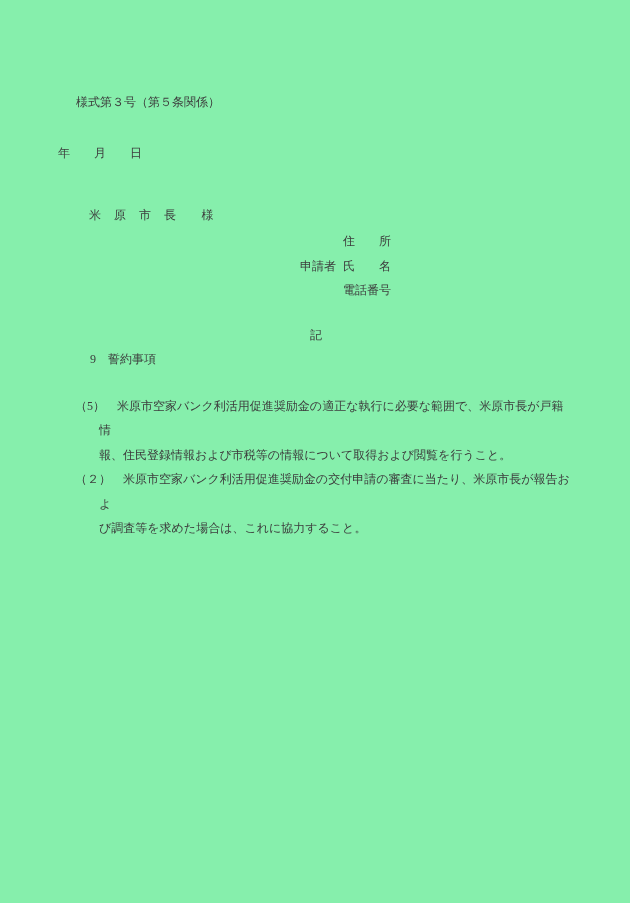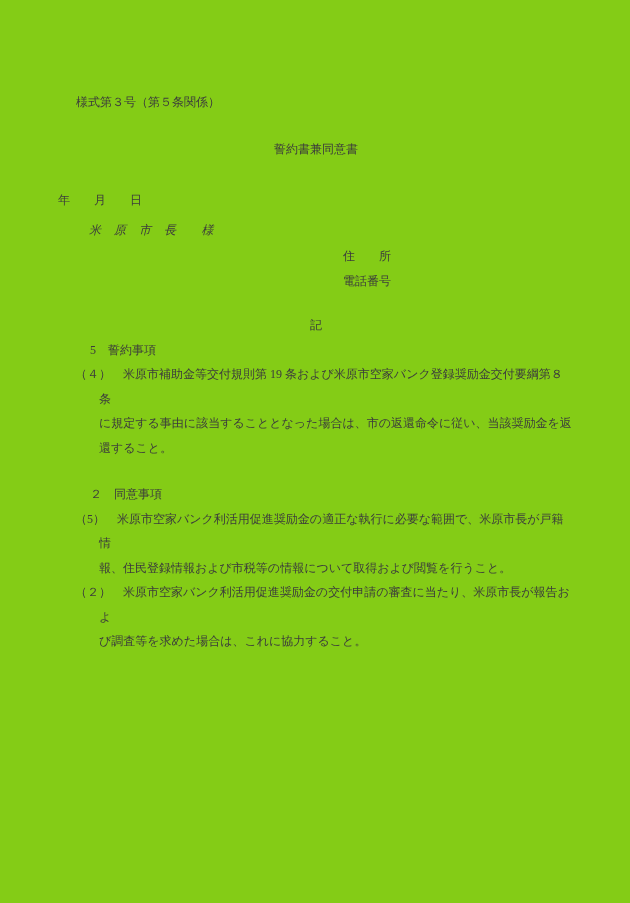--- a/index.html
+++ b/index.html
@@ -13,74 +13,73 @@
     overflow: hidden;
     font-family: "Liberation Serif", "DejaVu Serif", serif;
     font-size: 12px;
     color: #3c3c3c;
   }
   .page {
     box-sizing: border-box;
     width: 630px;
     height: 903px;
     padding: 90px 56px 0 58px;
-    background: #84cc16;
+    background: #86efac;
   }
   .line {
     line-height: 24.5px;
     white-space: pre-line;
   }
   .form-number   { text-indent: 18px; }
   .doc-title     { text-align: center; margin-top: 22.5px; }
   .date-line     { margin-top: 26px; }
-  .addressee     { text-indent: 31px; margin-top: 6px; letter-spacing: 0.5px; font-style: italic; }
+  .addressee     { text-indent: 31px; margin-top: 38px; letter-spacing: 0.5px; }
   .applicant     { margin-left: 242px; margin-top: 1.5px; }
   .app-row       { display: flex; line-height: 24.5px; align-items: flex-end; }
   .app-label     { width: 43px; flex: 0 0 43px; }
   .intro         { text-indent: 18px; margin-top: 23.5px; }
   .ki-marker     { text-align: center; margin-top: 20px; }
   .sec-heading   { text-indent: 32px; }
   .item          { padding-left: 41px; text-indent: -24px; }
   .section-2     { margin-top: 22px; }
 </style>
 </head>
 <body>
 
 <div class="page">
 
   <div class="line form-number">様式第３号（第５条関係）</div>
 
-  <div class="line doc-title">誓約書兼同意書</div>
 
   <div class="line date-line">年　　月　　日</div>
 
   <div class="line addressee">米　原　市　長　　様</div>
 
   <div class="applicant">
     <div class="app-row">
       <span class="app-label"></span>
       <span>住　　所</span>
     </div>
     <div class="app-row">
+      <span class="app-label">申請者</span>
+      <span>氏　　名</span>
+    </div>
+    <div class="app-row">
       <span class="app-label"></span>
       <span>電話番号</span>
     </div>
   </div>
 
 
   <div class="line ki-marker">記</div>
 
   <div class="section-1">
-    <div class="line sec-heading">5　誓約事項</div>
-    <div class="line item">（４）　米原市補助金等交付規則第 19 条および米原市空家バンク登録奨励金交付要綱第８条
-に規定する事由に該当することとなった場合は、市の返還命令に従い、当該奨励金を返
-還すること。</div>
+    <div class="line sec-heading">9　誓約事項</div>
   </div>
 
   <div class="section-2">
-    <div class="line sec-heading">２　同意事項</div>
     <div class="line item">（5）　米原市空家バンク利活用促進奨励金の適正な執行に必要な範囲で、米原市長が戸籍情
 報、住民登録情報および市税等の情報について取得および閲覧を行うこと。</div>
     <div class="line item">（２）　米原市空家バンク利活用促進奨励金の交付申請の審査に当たり、米原市長が報告およ
 び調査等を求めた場合は、これに協力すること。</div>
   </div>
 
 </div>
 
 </body></html>

